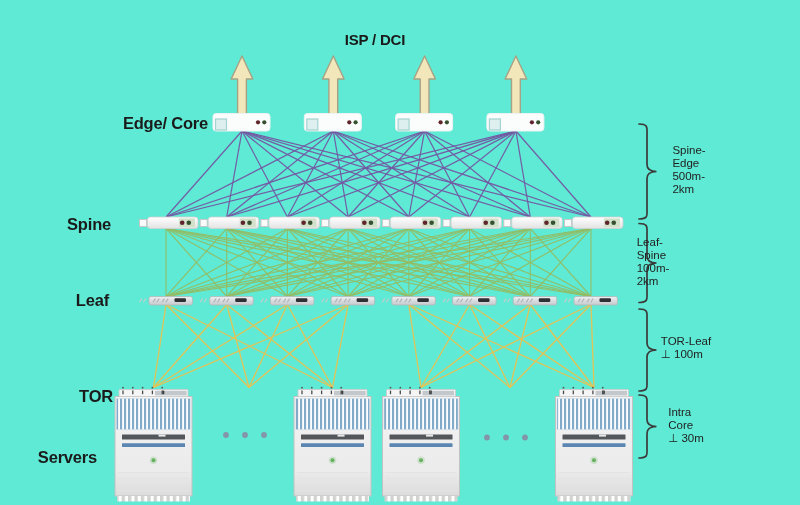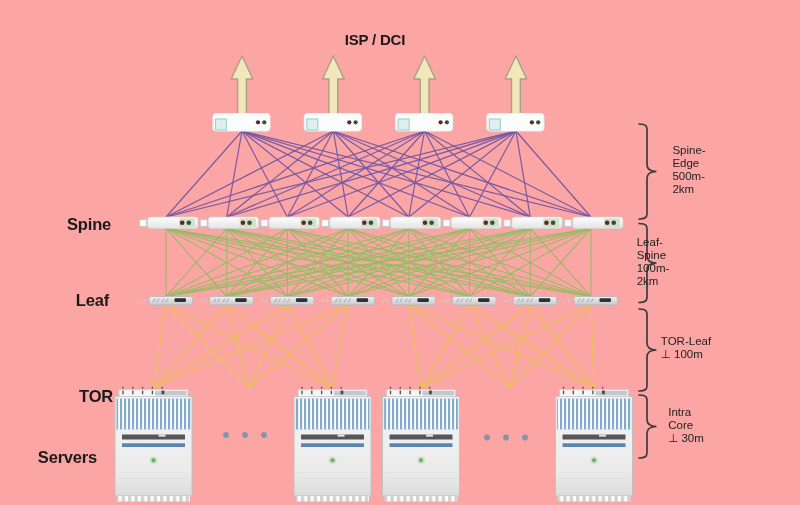--- a/index.html
+++ b/index.html
@@ -1,16 +1,16 @@
 <!DOCTYPE html>
 <html><head>
 <meta charset="utf-8">
 <style>
   html,body{margin:0;padding:0;background:#ffffff;}
-  #stage{position:relative;width:800px;height:505px;background:#fca5a5;overflow:hidden;
+  #stage{position:relative;width:800px;height:505px;background:#5eead4;overflow:hidden;
          font-family:"Liberation Sans","DejaVu Sans",sans-serif;}
   #diagram-svg{position:absolute;left:0;top:0;}
   .lbl{position:absolute;color:#1a1a1a;white-space:nowrap;}
   .tier-lbl{font-size:16.5px;font-weight:700;letter-spacing:-0.2px;transform:translate(-100%,-50%);}
   .title-lbl{font-size:15px;font-weight:700;letter-spacing:-0.2px;transform:translate(-50%,-50%);}
   .bracket-lbl{position:absolute;font-size:11.5px;font-weight:400;color:#222;
                text-align:left;line-height:13px;transform:translate(-50%,-50%);white-space:nowrap;}
 </style>
 </head>
 <body>
@@ -458,20 +458,21 @@
       </g>
     <g id="g-braces">
         <path d="M 639,124 C 648.5,124 647,128 647,134 L 647,164.5 C 647,169 649.5,171.5 656.5,171.5 C 649.5,171.5 647,174 647,178.5 L 647,209 C 647,215 648.5,219 639,219" fill="none" stroke="#3b3b3b" stroke-width="1.7" stroke-linecap="round"></path>
         <path d="M 639,223.5 C 648.5,223.5 647,227.5 647,233.5 L 647,256 C 647,260.5 649.5,263 656.5,263 C 649.5,263 647,265.5 647,270 L 647,292.5 C 647,298.5 648.5,302.5 639,302.5" fill="none" stroke="#3b3b3b" stroke-width="1.7" stroke-linecap="round"></path>
         <path d="M 639,309 C 648.5,309 647,313 647,319 L 647,343 C 647,347.5 649.5,350 656.5,350 C 649.5,350 647,352.5 647,357 L 647,381 C 647,387 648.5,391 639,391" fill="none" stroke="#3b3b3b" stroke-width="1.7" stroke-linecap="round"></path>
         <path d="M 639,395 C 648.5,395 647,399 647,405 L 647,419.5 C 647,424 649.5,426.5 656.5,426.5 C 649.5,426.5 647,429 647,433.5 L 647,448 C 647,454 648.5,458 639,458" fill="none" stroke="#3b3b3b" stroke-width="1.7" stroke-linecap="round"></path>
       </g>
   </svg>
 
   <div class="lbl title-lbl" style="left:375px;top:39px">ISP / DCI</div>
+  <div class="lbl tier-lbl" style="left:208px;top:123px">Edge/ Core</div>
   <div class="lbl tier-lbl" style="left:111px;top:224px">Spine</div>
   <div class="lbl tier-lbl" style="left:109px;top:300px">Leaf</div>
   <div class="lbl tier-lbl" style="left:113px;top:396px">TOR</div>
   <div class="lbl tier-lbl" style="left:97px;top:457px">Servers</div>
 
   <div class="bracket-lbl" id="bl-0" style="left:689px;top:170px">
       <div>Spine-</div>
       <div>Edge</div>
       <div>500m-</div>
       <div>2km</div>

